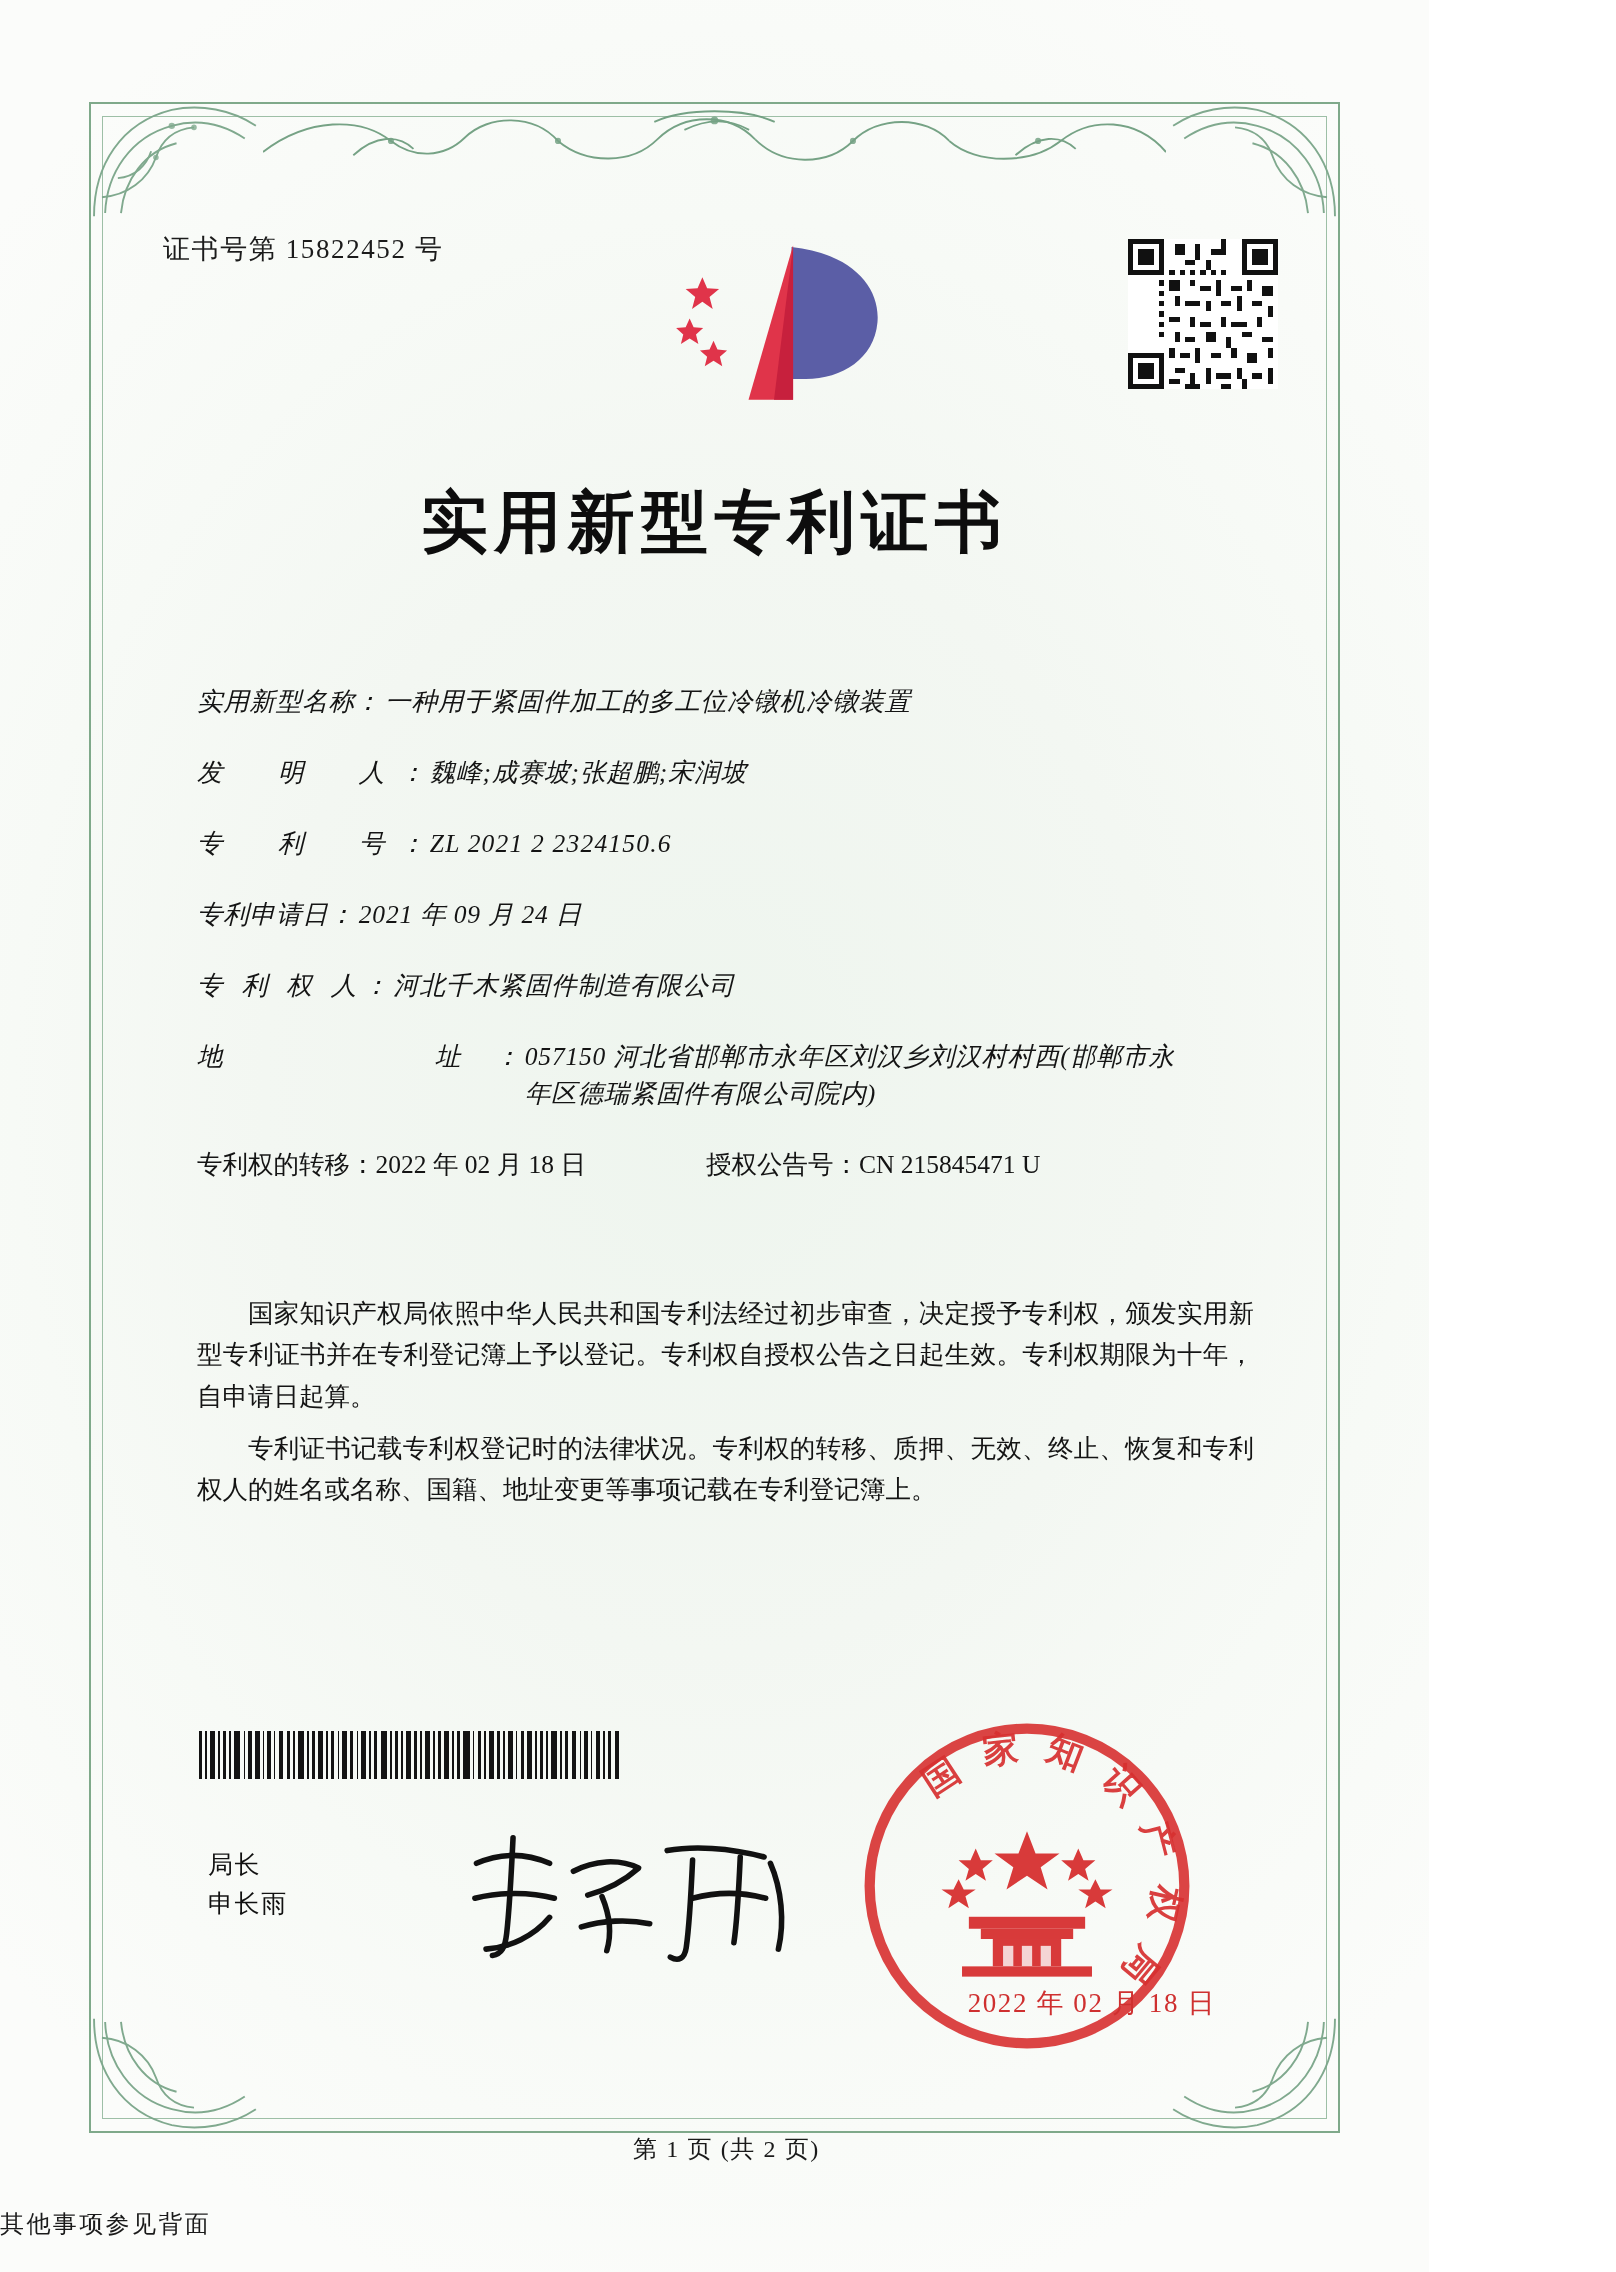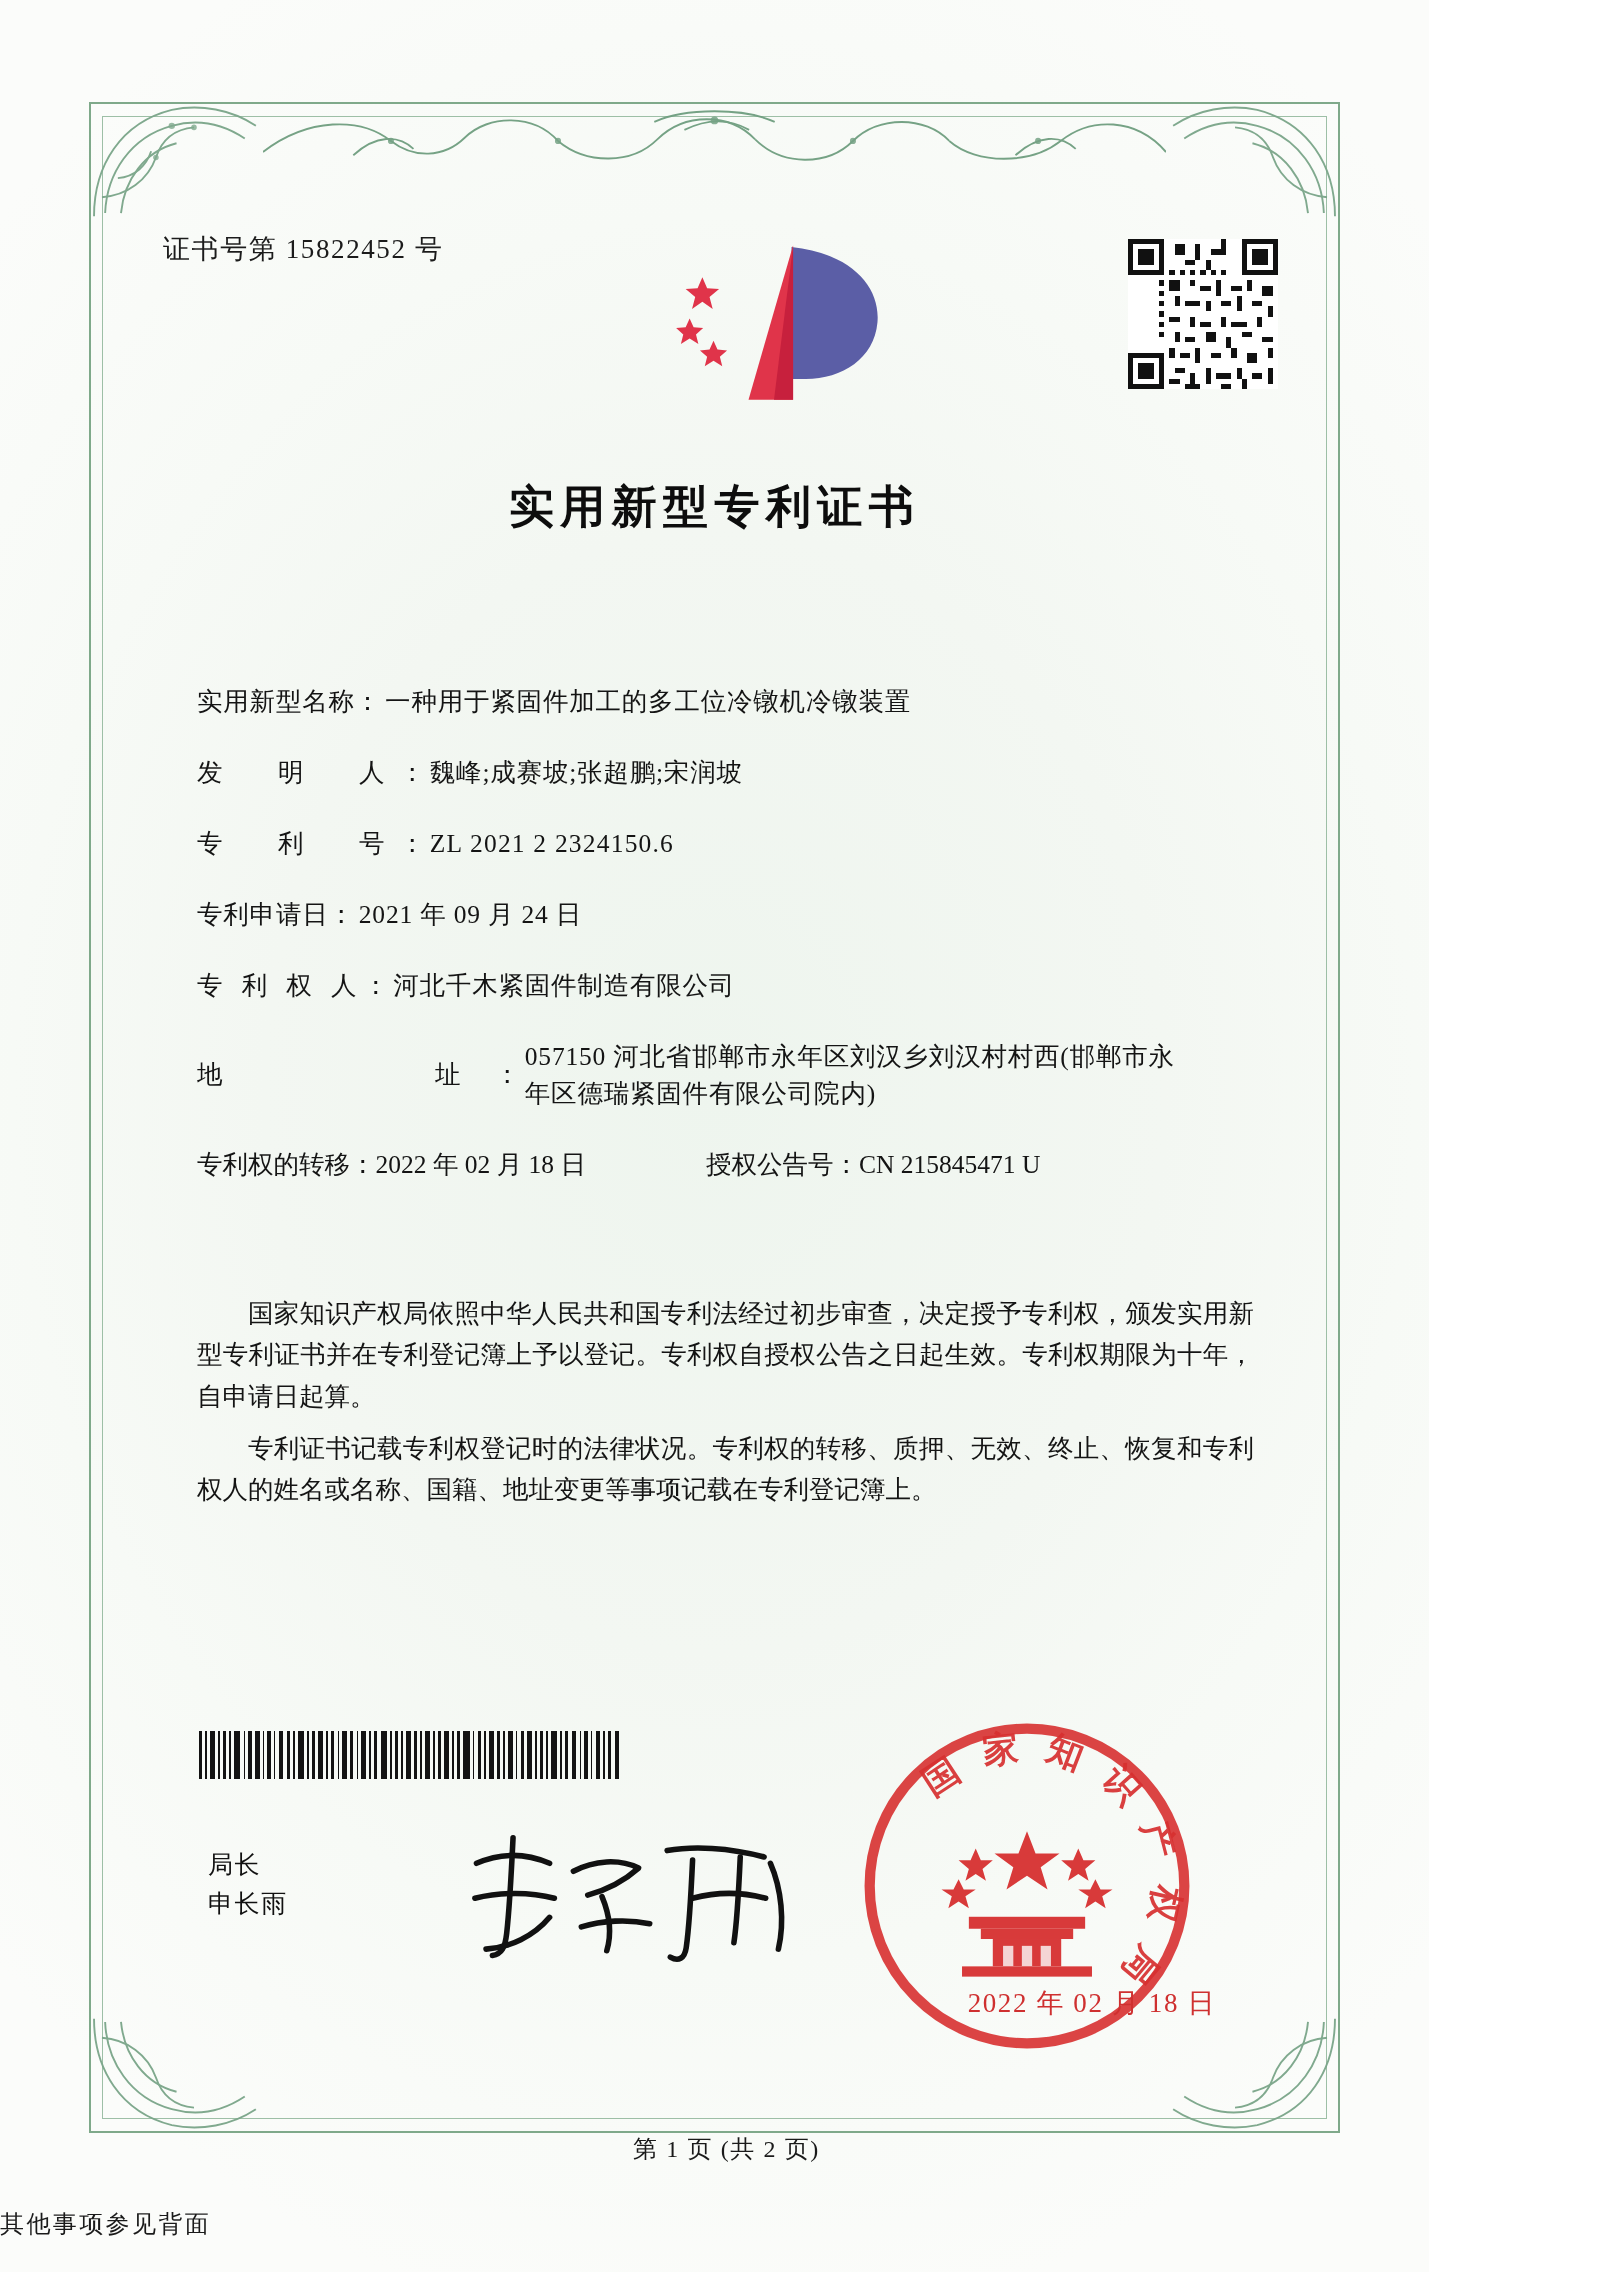--- a/index.html
+++ b/index.html
@@ -88,39 +88,40 @@
     height: 150px;
   }
   .qr svg { width: 100%; height: 100%; display: block; }
 
   .title {
     position: absolute;
     left: 0; right: 0;
     top: 477px;
     text-align: center;
     font-family: "DejaVu Serif", "Liberation Serif", serif;
-    font-size: 45px;
+    font-size: 67px;
     font-weight: bold;
     letter-spacing: 6.4px;
     color: #0d0d0d;
   }
 
   .fields {
     position: absolute;
     left: 197px;
     right: 167px;
     top: 684px;
   }
   .field-row {
     display: flex;
-    align-items: center;
+    align-items: flex-start;
     margin-bottom: 34px;
     font-size: 25.5px;
     color: #141414;
     line-height: 1.45;
+    font-style: italic;
   }
   .f-label {
     white-space: nowrap;
     letter-spacing: 0.8px;
   }
   .f-label.spaced   { letter-spacing: 15px; }
   .f-label.spaced2  { letter-spacing: 15px; }
   .f-label.spaced3  { letter-spacing: 6.4px; }
   .f-label.spaced4  { letter-spacing: 34px; }
   .f-colon { margin: 0 4.8px 0 0; }

